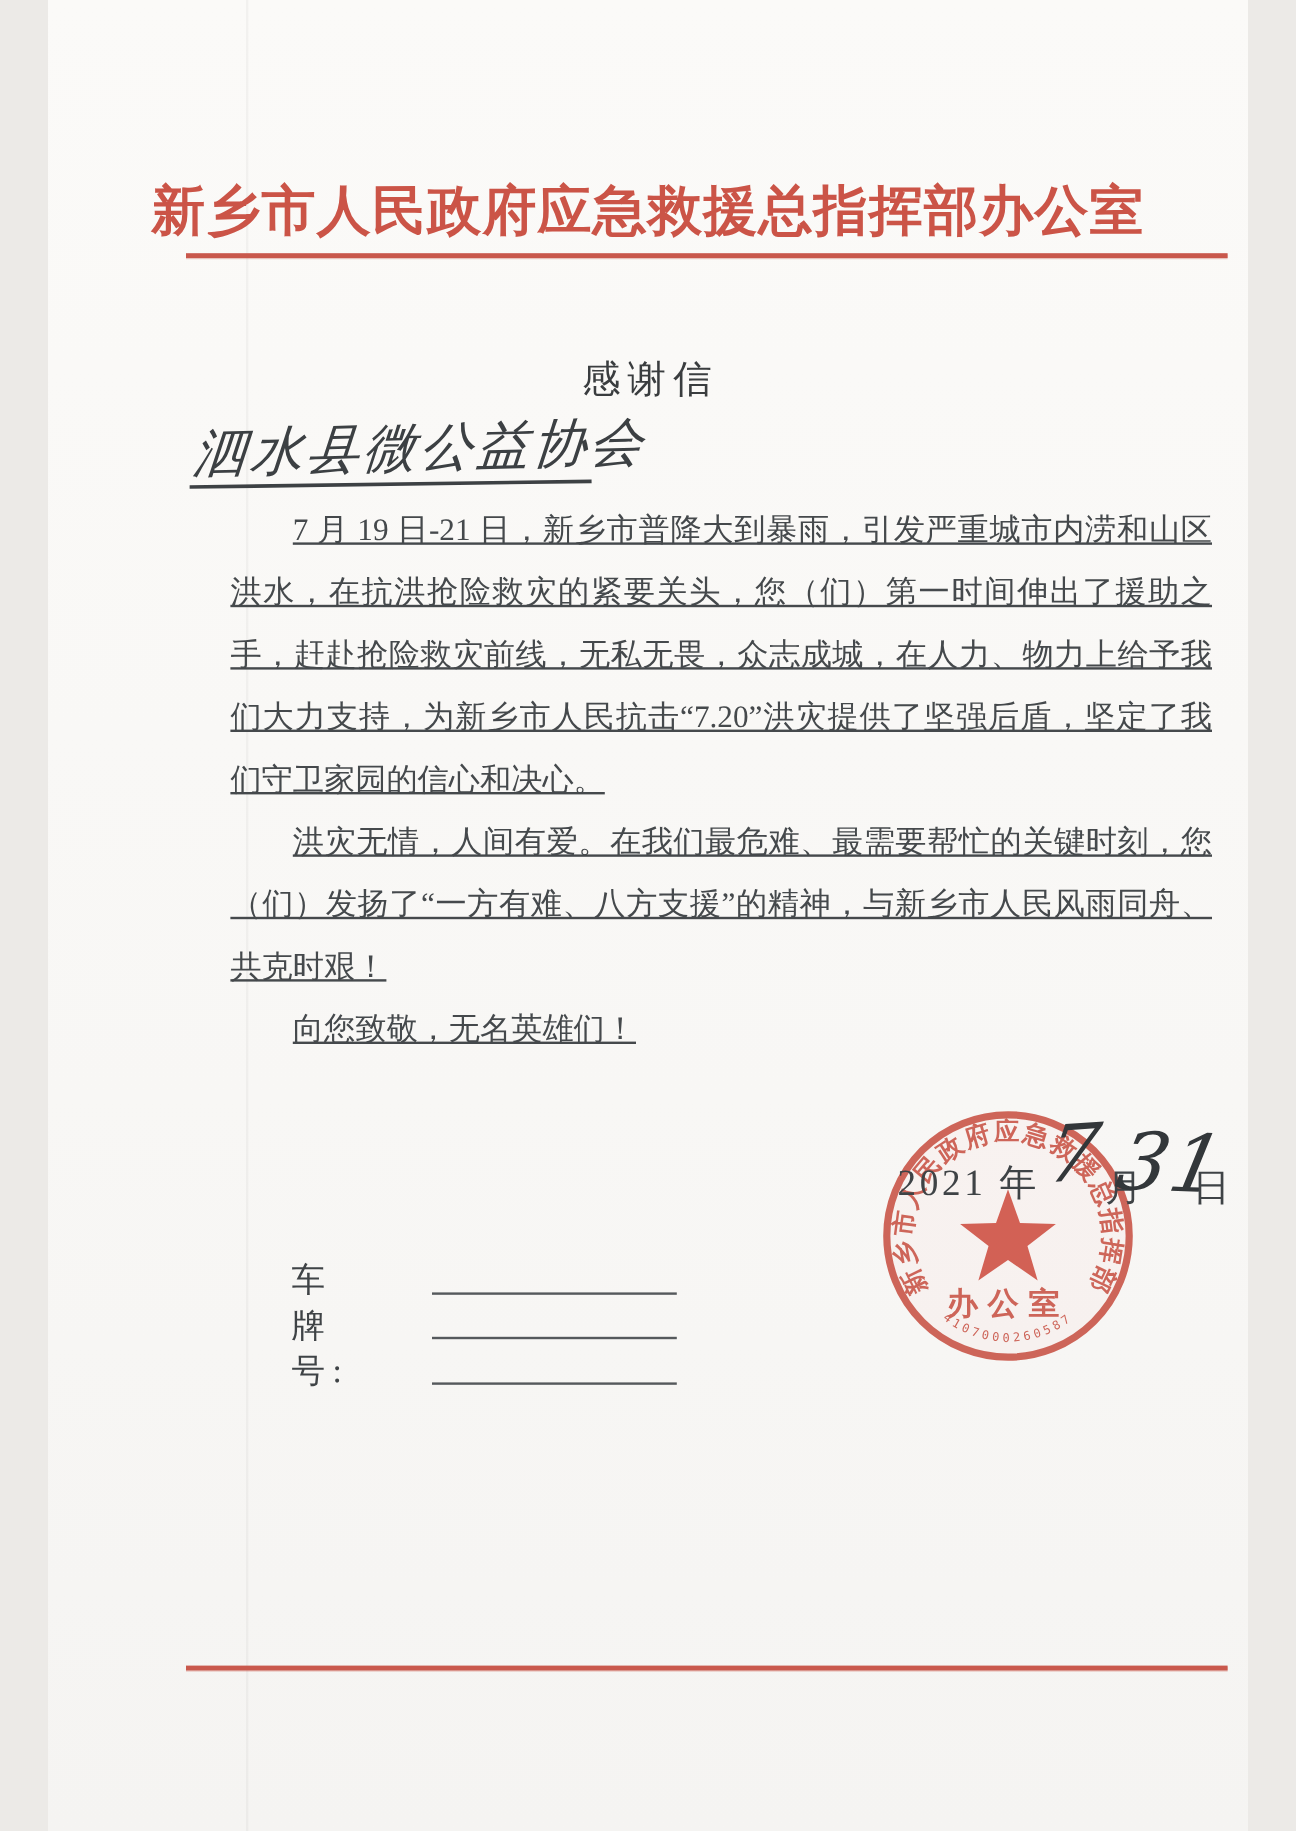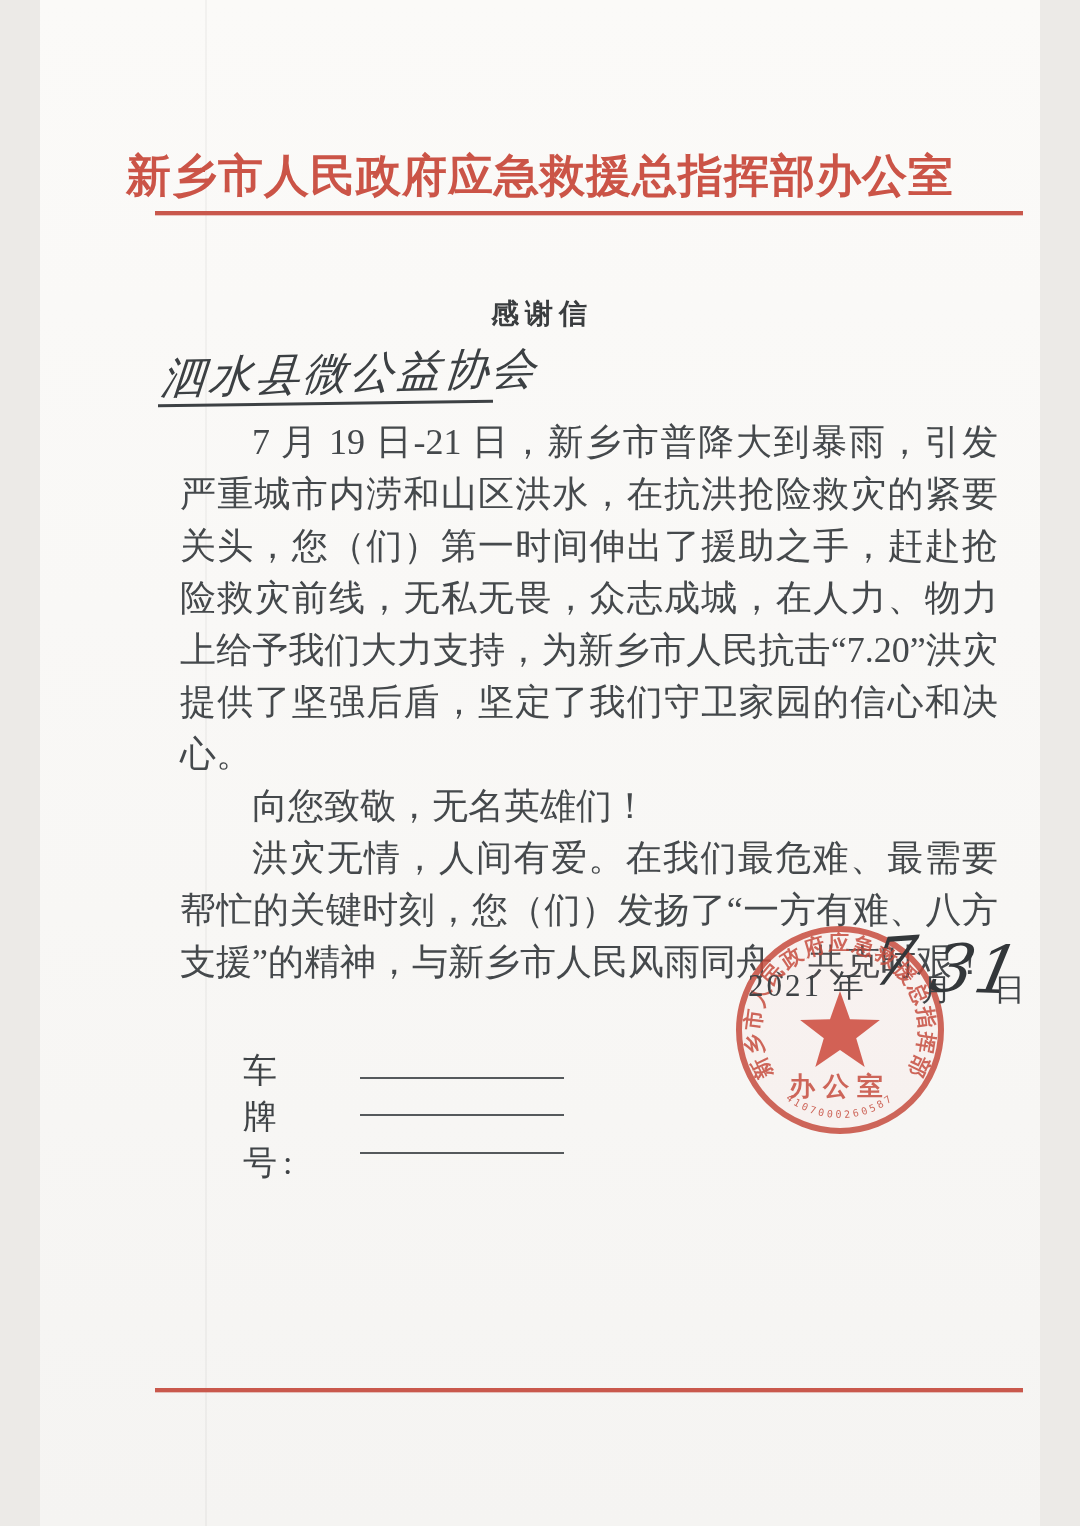--- a/index.html
+++ b/index.html
@@ -48,22 +48,22 @@
   .red-rule.top    { top: 211px; }
   .red-rule.bottom { top: 1388px; }
 
   .letter-title {
     position: absolute;
     left: 4px; right: 0;
     top: 295px;
     margin: 0;
     text-align: center;
     font-family: "Liberation Sans", "DejaVu Sans", sans-serif;
-    font-weight: 700;
-    font-size: 28px;
+    font-weight: 400;
+    font-size: 32px;
     letter-spacing: 6px;
     color: #3a3d3f;
   }
 
   .handwritten {
     font-family: "DejaVu Serif", serif;
     font-style: italic;
     color: #3c4043;
   }
   .recipient {
@@ -80,27 +80,28 @@
     left: 118px;
     top: 402px;
     width: 335px;
     height: 2.5px;
     background: #3d4144;
     transform: rotate(-0.8deg);
   }
 
   .body-text {
     position: absolute;
-    left: 140px;
+    left: 152px;
     top: 416px;
     width: 818px;
-    font-size: 36px;
+    font-size: 26px;
     line-height: 52px;
     color: #45494c;
     text-align: justify;
+    text-decoration: underline;
   }
   .body-text p {
     margin: 0;
     text-indent: 2em;
   }
 
   .date-line {
     position: absolute;
     left: 700px;
     top: 925px;
@@ -161,21 +162,21 @@
     font-size: 10px;
     fill: #c64a3c;
     letter-spacing: 3px;
   }
 
   .plate-block { position: absolute; left: 0; top: 0; }
   .plate-label {
     position: absolute;
     left: 203px;
     top: 1048px;
-    font-size: 34px;
+    font-size: 28px;
     letter-spacing: 6px;
     color: #3f4346;
   }
   .plate-line {
     position: absolute;
     left: 320px;
     width: 204px;
     height: 2px;
     background: #55595c;
   }
@@ -195,22 +196,22 @@
 
   <div class="red-rule top"></div>
 
   <h2 class="letter-title">感谢信</h2>
 
   <div class="recipient handwritten">泗水县微公益协会</div>
   <div class="recipient-underline"></div>
 
   <div class="body-text">
     <p>7 月 19 日-21 日，新乡市普降大到暴雨，引发严重城市内涝和山区洪水，在抗洪抢险救灾的紧要关头，您（们）第一时间伸出了援助之手，赶赴抢险救灾前线，无私无畏，众志成城，在人力、物力上给予我们大力支持，为新乡市人民抗击“7.20”洪灾提供了坚强后盾，坚定了我们守卫家园的信心和决心。</p>
+    <p>洪灾无情，人间有爱。在我们最危难、最需要帮忙的关键时刻，您（们）发扬了“一方有难、八方支援”的精神，与新乡市人民风雨同舟、共克时艰！</p>
     <p>向您致敬，无名英雄们！</p>
-    <p>洪灾无情，人间有爱。在我们最危难、最需要帮忙的关键时刻，您（们）发扬了“一方有难、八方支援”的精神，与新乡市人民风雨同舟、共克时艰！</p>
   </div>
 
   <svg class="seal" viewBox="0 0 230 230" xmlns="http://www.w3.org/2000/svg">
     <defs>
       <path id="sealArcTop" d="M 49.5 160.9 A 80 80 0 1 1 180.5 160.9" fill="none"></path>
       <path id="sealArcBottom" d="M 38.8 159 A 88 88 0 0 0 191.2 159" fill="none"></path>
     </defs>
     <circle class="seal-ring" cx="115" cy="115" r="101"></circle>
     <text class="seal-arc-text" text-anchor="middle">
       <textPath href="#sealArcTop" startOffset="50%">新乡市人民政府应急救援总指挥部</textPath>

